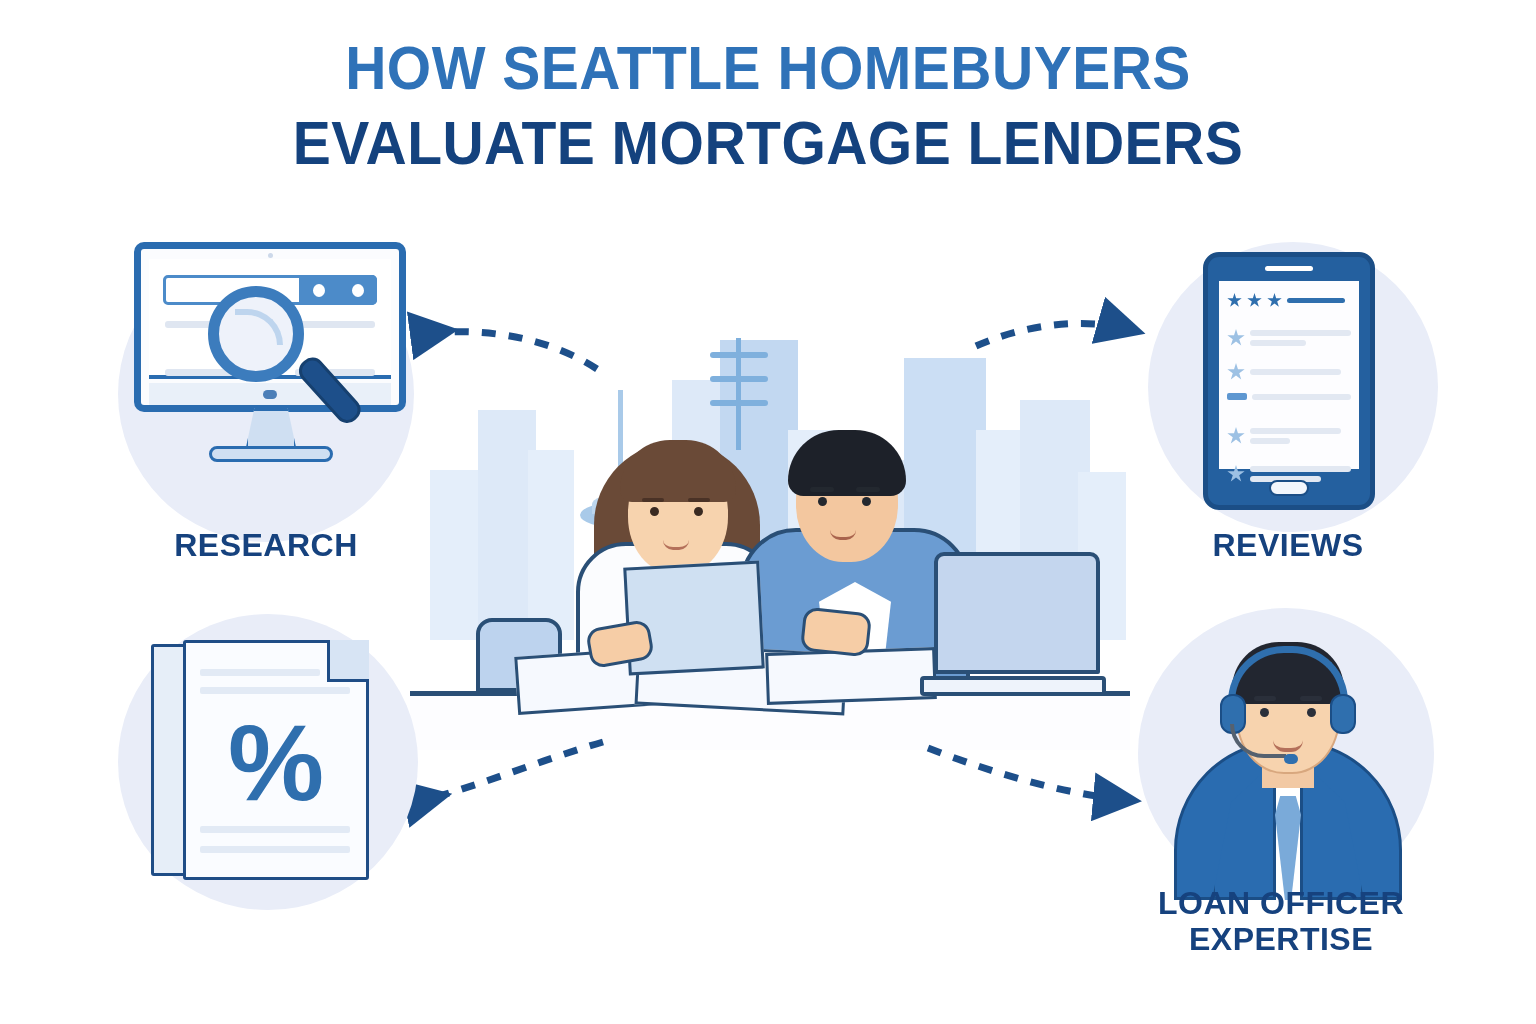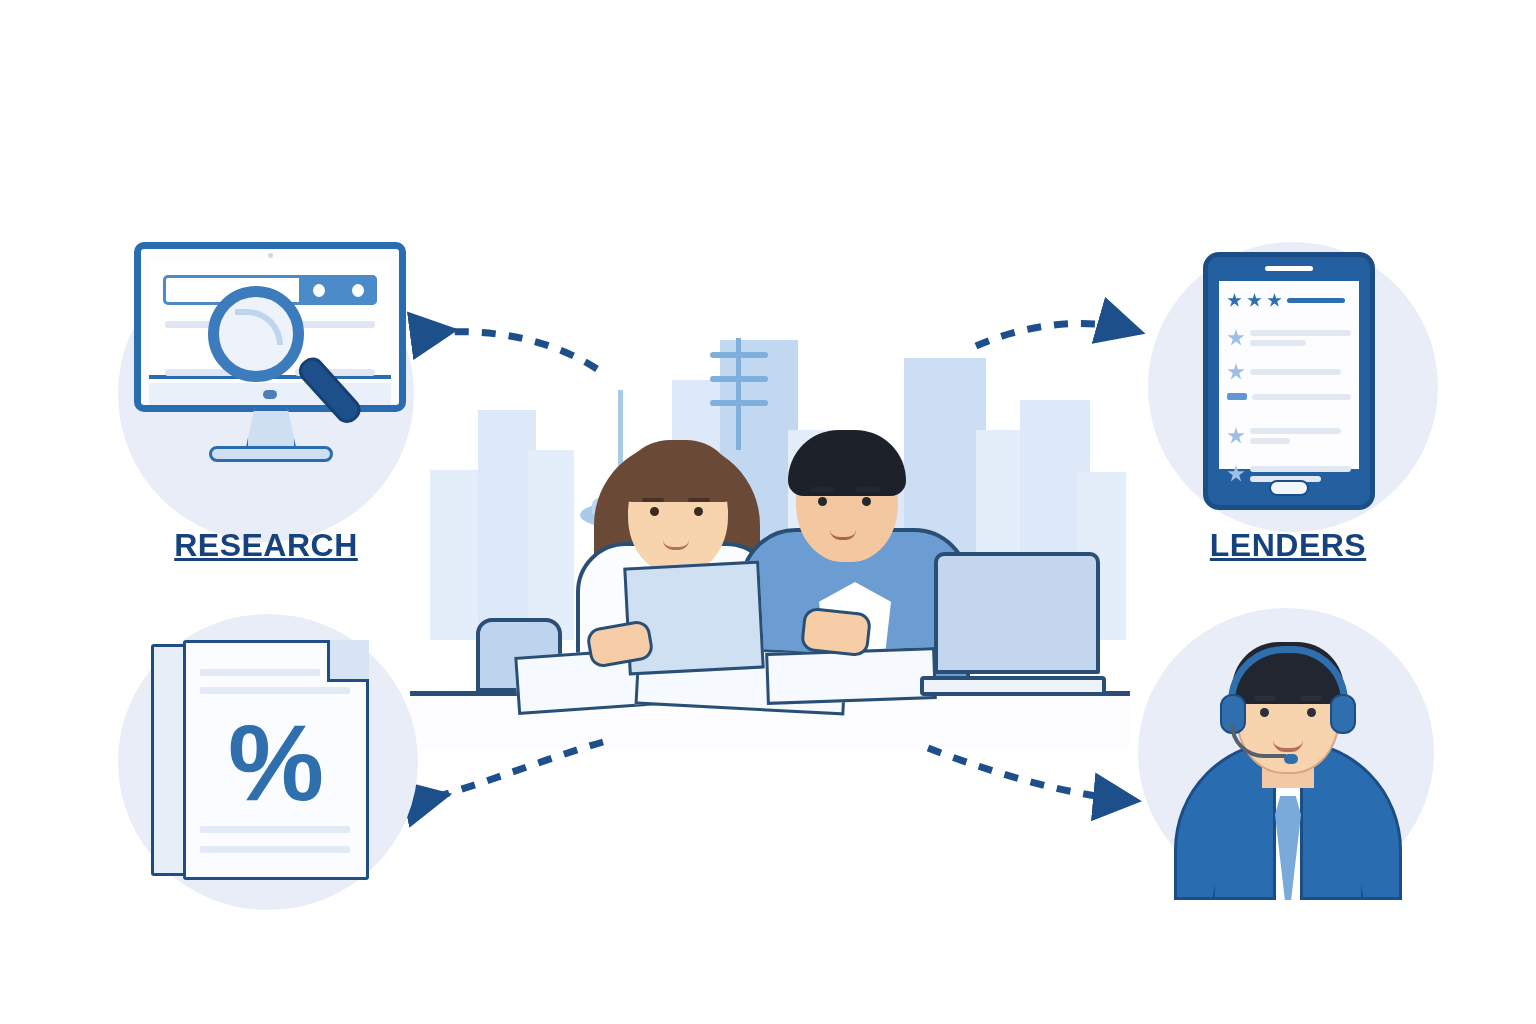--- a/index.html
+++ b/index.html
@@ -51,21 +51,20 @@
   .node-label {
     position: absolute;
     width: 100%;
     text-align: center;
     color: #16427e;
     font-weight: 800;
     font-size: 32px;
     letter-spacing: 0.5px;
     line-height: 1.12;
     white-space: pre-line;
-    text-decoration: underline;
   }
 
   
   #node-research   { left: 96px;  top: 232px; width: 340px; height: 360px; }
   #node-reviews    { left: 1118px;top: 232px; width: 340px; height: 360px; }
   #node-rates      { left: 96px;  top: 608px; width: 340px; height: 370px; }
   #node-officer    { left: 1106px;top: 600px; width: 350px; height: 400px; }
 
   #node-research .node-circle { left: 22px;  top: 14px;  width: 296px; height: 296px; }
   #node-reviews  .node-circle { left: 30px;  top: 10px;  width: 290px; height: 290px; }
@@ -402,20 +401,24 @@
   .hand.h2 { left: 382px; bottom: 96px; width: 68px; height: 44px; transform: rotate(6deg); }
 
   
   .arrow-svg { position: absolute; overflow: visible; }
 </style>
 </head>
 <body>
 
 <div id="canvas">
 
+  <div class="title-block">
+    <span class="title-line1">HOW SEATTLE HOMEBUYERS</span>
+    <span class="title-line2">EVALUATE MORTGAGE LENDERS</span>
+  </div>
 
   <div class="center">
 
     <div class="skyline">
       <div class="bldg lite2" style="left:10px; width:72px; height:170px;"></div>
       <div class="bldg lite" style="left:58px; width:58px; height:230px;"></div>
       <div class="bldg lite2" style="left:108px; width:46px; height:190px;"></div>
 
       <div class="needle-leg" style="left:182px;"></div>
       <div class="needle-leg" style="left:200px;"></div>
@@ -572,21 +575,21 @@
             <div class="star outline"></div>
             <div class="rev-lines">
               <div class="rev-line w100"></div>
               <div class="rev-line w70"></div>
             </div>
           </div>
         </div>
         <div class="tab-home"></div>
       </div>
     </div>
-    <div class="node-label">LENDERS</div>
+    <div class="node-label">REVIEWS</div>
   </div>
 
   <div class="node" id="node-rates">
     <div class="node-circle"></div>
     <div class="docs">
       <div class="doc-back"></div>
       <div class="doc-front">
         <div class="doc-fold"></div>
         <div class="doc-line dl1"></div>
         <div class="doc-line dl2"></div>
@@ -612,15 +615,17 @@
       <div class="off-brow r"></div>
       <div class="off-eye l"></div>
       <div class="off-eye r"></div>
       <div class="off-mouth"></div>
       <div class="off-headband"></div>
       <div class="off-earcup l"></div>
       <div class="off-earcup r"></div>
       <div class="off-mic"></div>
       <div class="off-mic-tip"></div>
     </div>
+    <div class="node-label">LOAN OFFICER
+EXPERTISE</div>
   </div>
 
 </div>
 
 </body></html>

